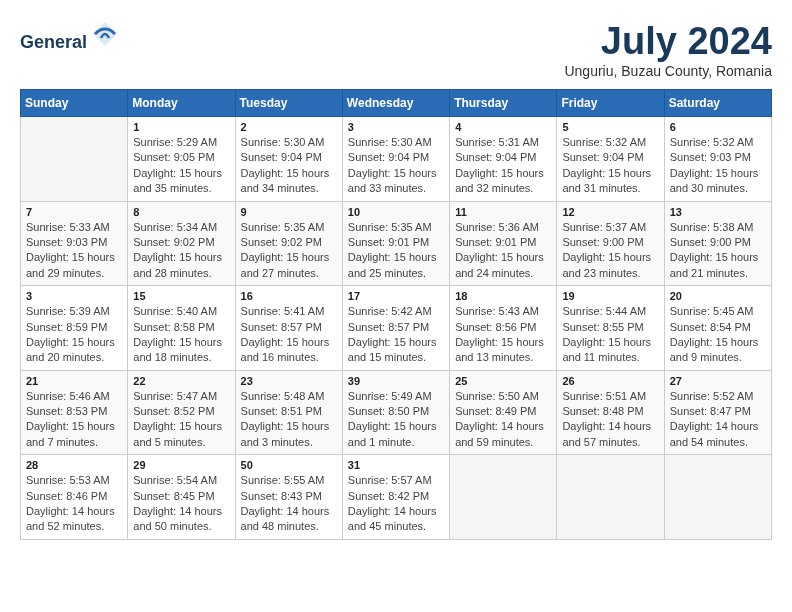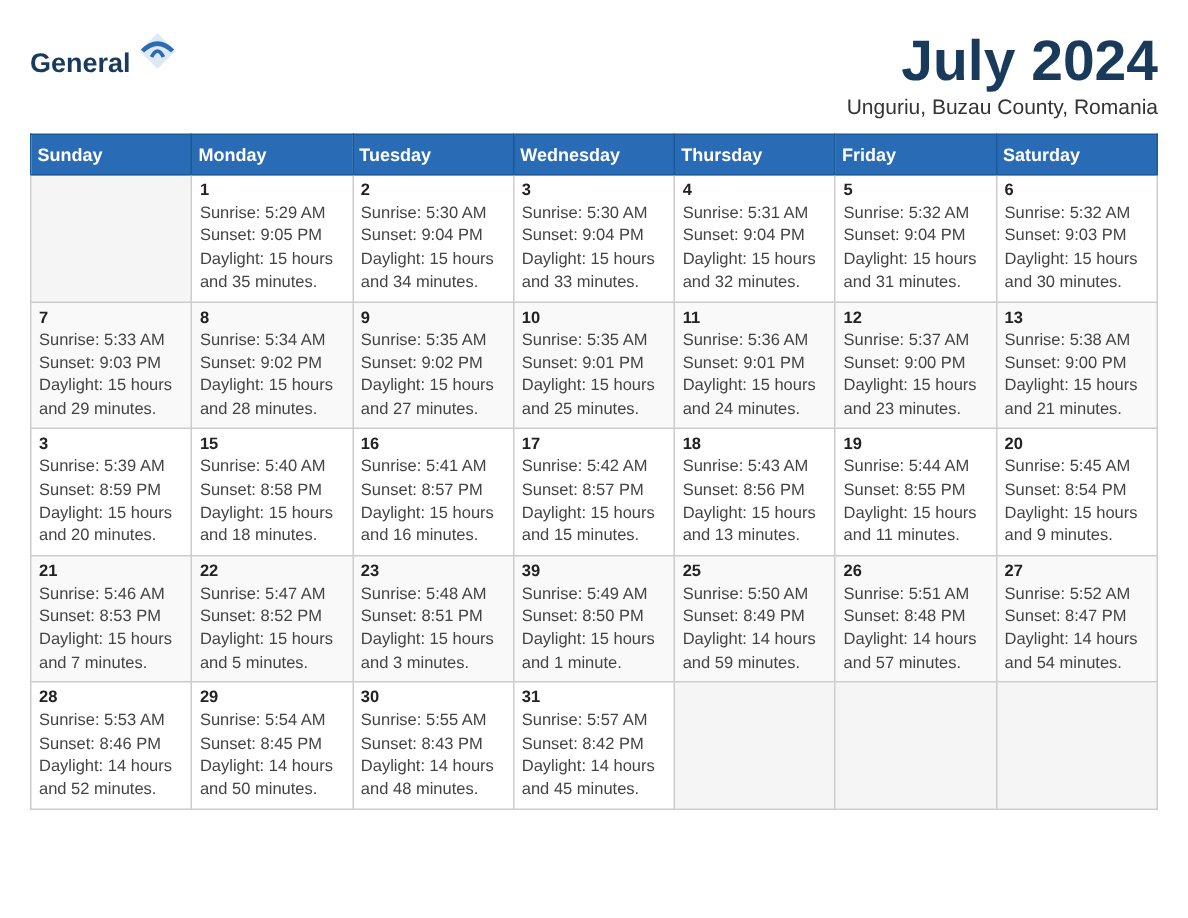--- a/index.html
+++ b/index.html
@@ -299,21 +299,21 @@
           Sunrise: 5:53 AM<br>Sunset: 8:46 PM<br>Daylight: 14 hours and 52 minutes.
         </div>
       </td>
         <td>
         <span class="day-number">29</span>
         <div class="day-info">
           Sunrise: 5:54 AM<br>Sunset: 8:45 PM<br>Daylight: 14 hours and 50 minutes.
         </div>
       </td>
         <td>
-        <span class="day-number">30</span>
+        <span class="day-number">50</span>
         <div class="day-info">
           Sunrise: 5:55 AM<br>Sunset: 8:43 PM<br>Daylight: 14 hours and 48 minutes.
         </div>
       </td>
         <td>
         <span class="day-number">31</span>
         <div class="day-info">
           Sunrise: 5:57 AM<br>Sunset: 8:42 PM<br>Daylight: 14 hours and 45 minutes.
         </div>
       </td>

